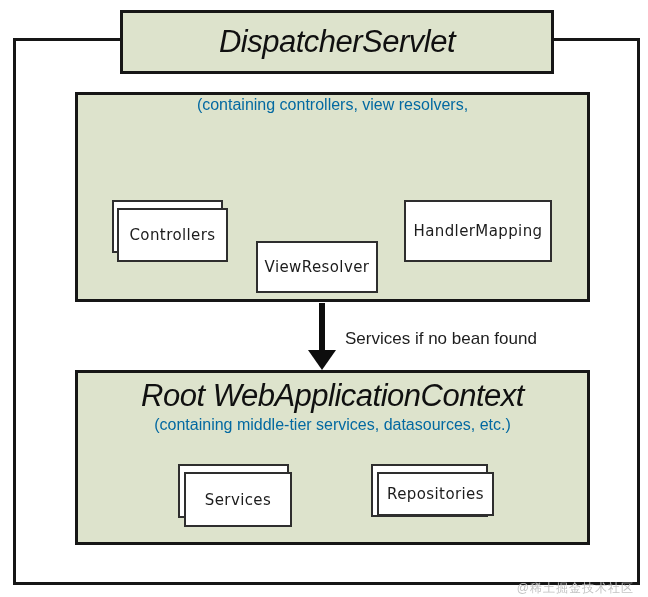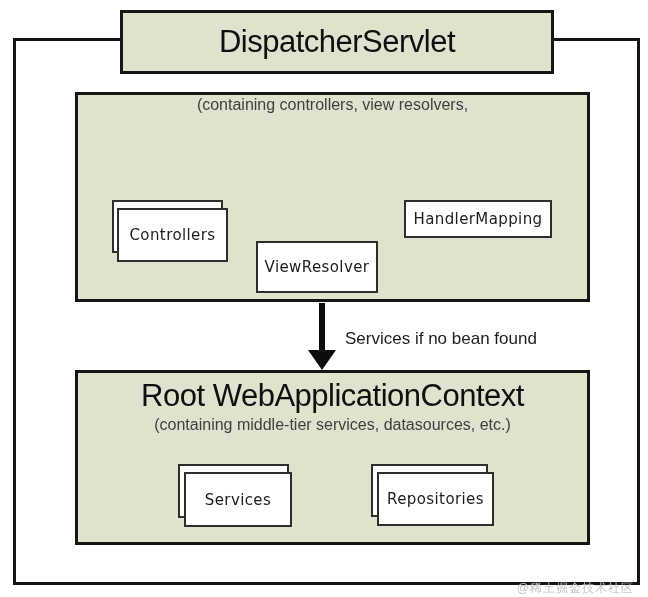--- a/index.html
+++ b/index.html
@@ -38,27 +38,27 @@
   #root-ctx    { left: 75px; top: 370px; width: 515px; height: 175px; }
 
   .big-title {
     text-align: center;
     font-size: 31px;
     line-height: 38px;
     color: #101010;
     letter-spacing: -0.5px;
     white-space: nowrap;
   }
-  .ctx > .big-title { margin-top: 4px; }
+  .ctx > .big-title { margin-top: 4px; font-style: italic; }
 
   .ctx-sub {
     text-align: center;
     font-size: 16px;
     line-height: 19px;
-    color: #404040;
+    color: #0369a1;
     white-space: nowrap;
   }
 
   .bean {
     position: absolute;
     background: #ffffff;
     border: 2px solid #2e2e2e;
     box-sizing: border-box;
   }
   .bean.front {
@@ -69,27 +69,27 @@
     font-size: 15px;
     color: #1c1c1c;
     letter-spacing: 0.4px;
     white-space: nowrap;
   }
 
   
   #controllers-back   { left: 34px;  top: 105px; width: 111px; height: 53px; }
   #controllers-front  { left: 39px;  top: 113px; width: 111px; height: 54px; }
   #view-resolver-card { left: 178px; top: 146px; width: 122px; height: 52px; }
-  #handler-mapping-card { left: 326px; top: 105px; width: 148px; height: 38px; }
+  #handler-mapping-card { left: 326px; top: 105px; width: 148px; height: 62px; }
 
   
   #services-back      { left: 100px; top: 91px; width: 111px; height: 54px; }
   #services-front     { left: 106px; top: 99px; width: 108px; height: 55px; }
   #repositories-back  { left: 293px; top: 91px; width: 117px; height: 53px; }
-  #repositories-front { left: 299px; top: 99px; width: 117px; height: 54px; }
+  #repositories-front { left: 299px; top: 99px; width: 117px; height: 44px; }
 
   
   #arrow-shaft {
     left: 319px; top: 303px;
     width: 6px; height: 49px;
     background: #0d0d0d;
     z-index: 1;
   }
   #arrow-head {
     left: 308px; top: 350px;

